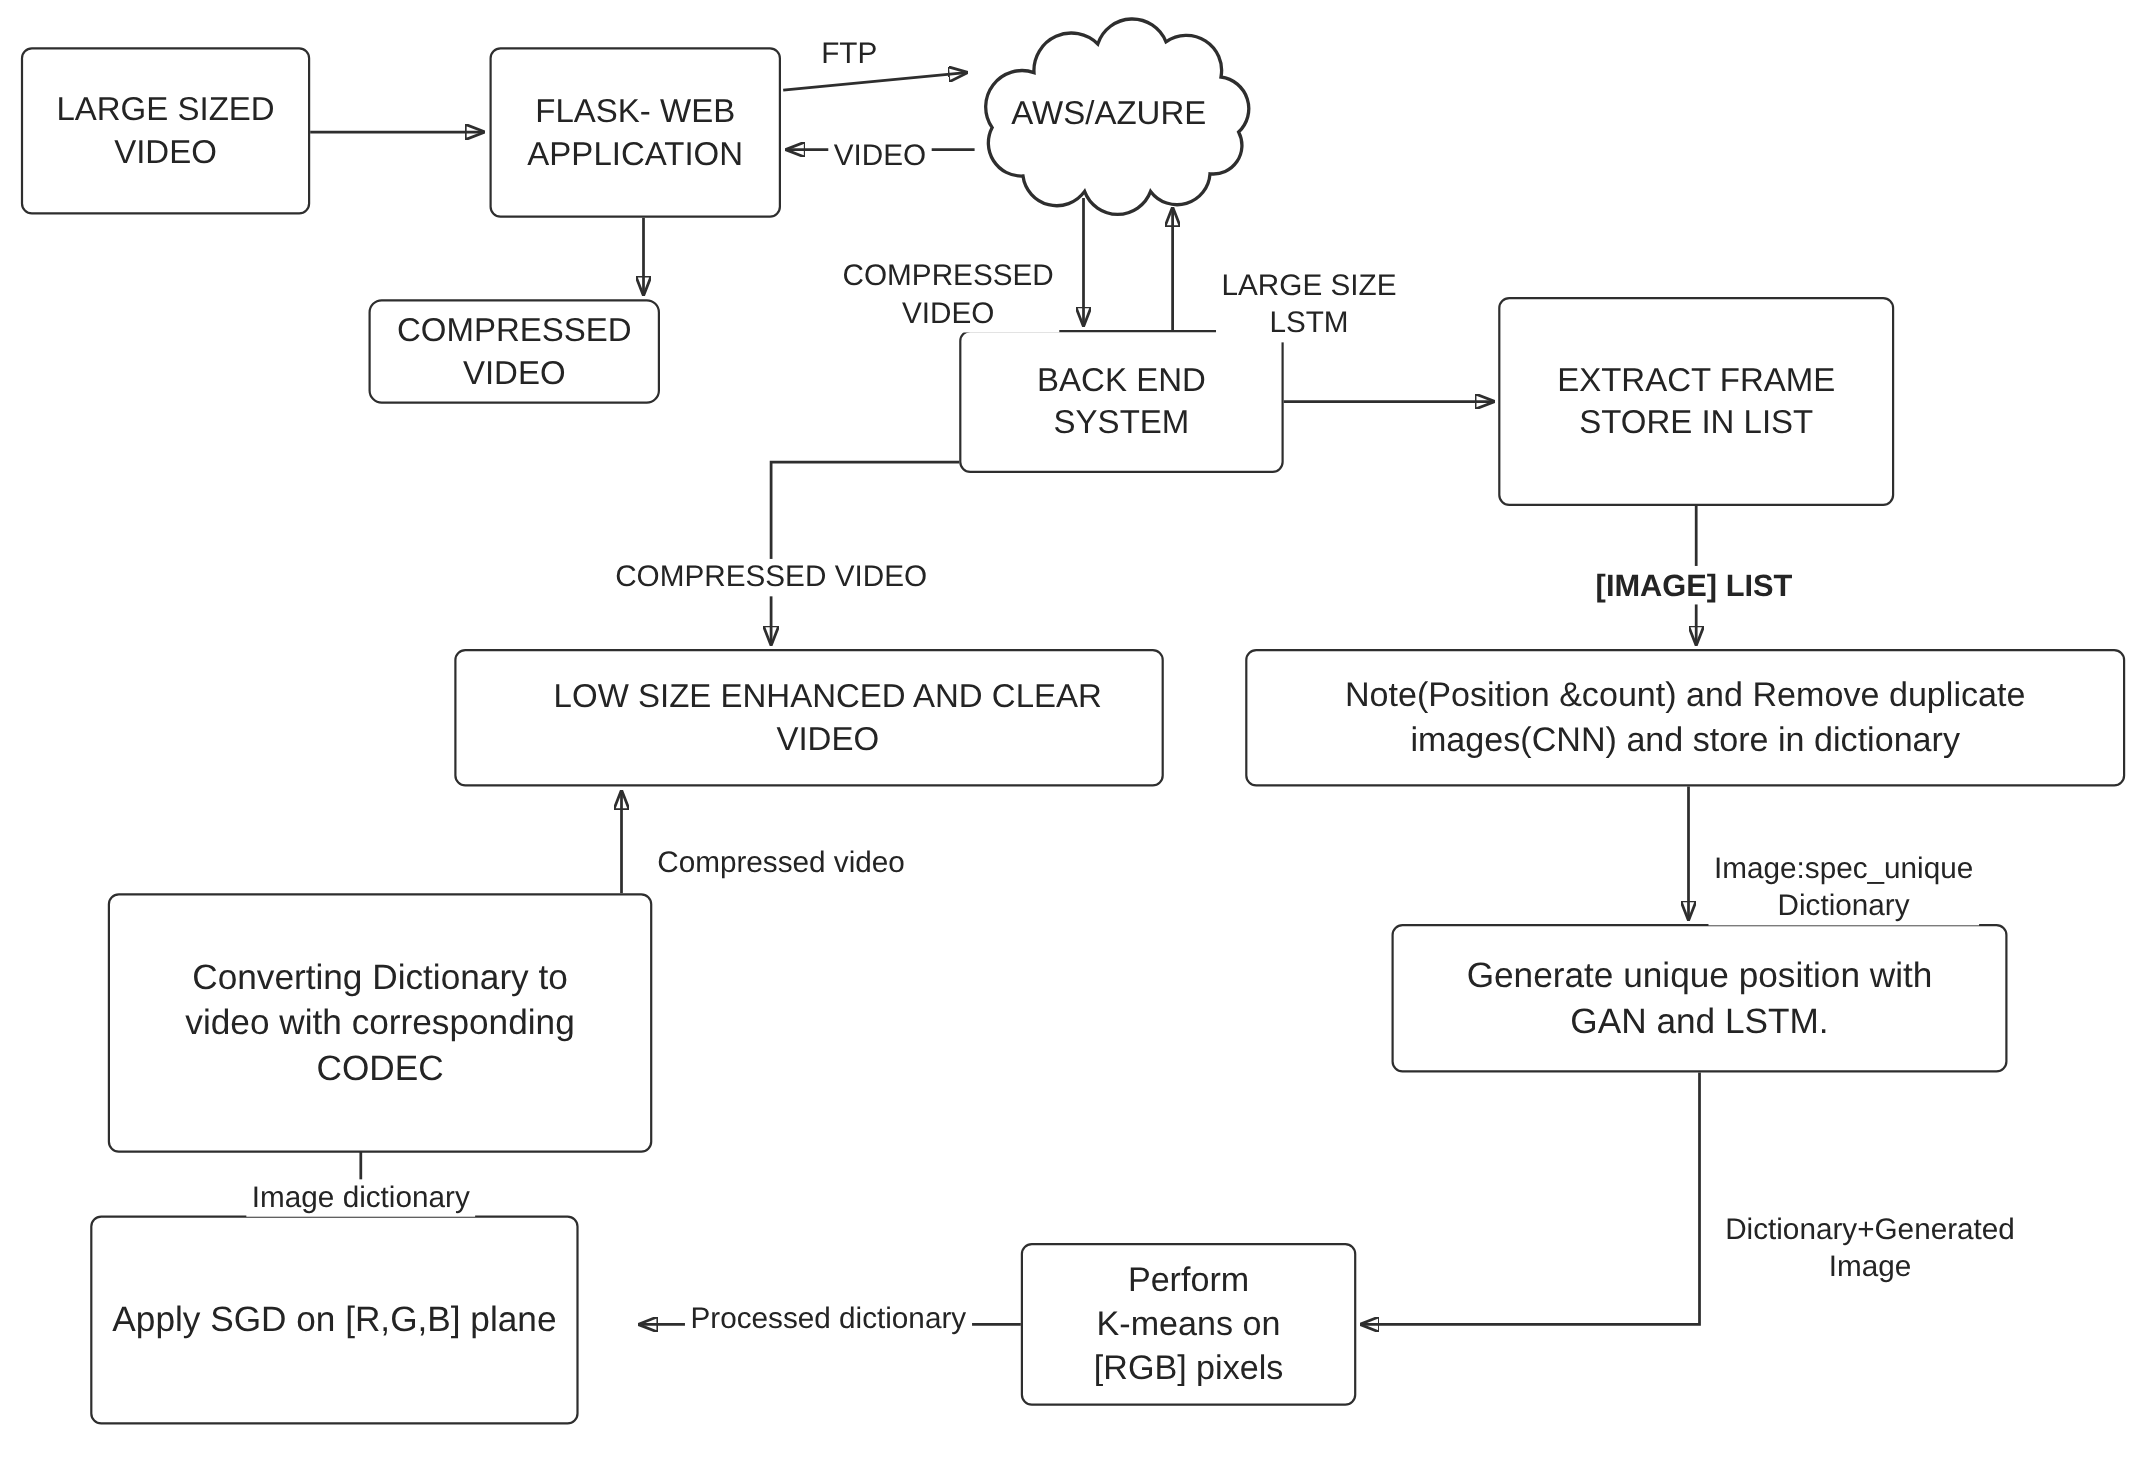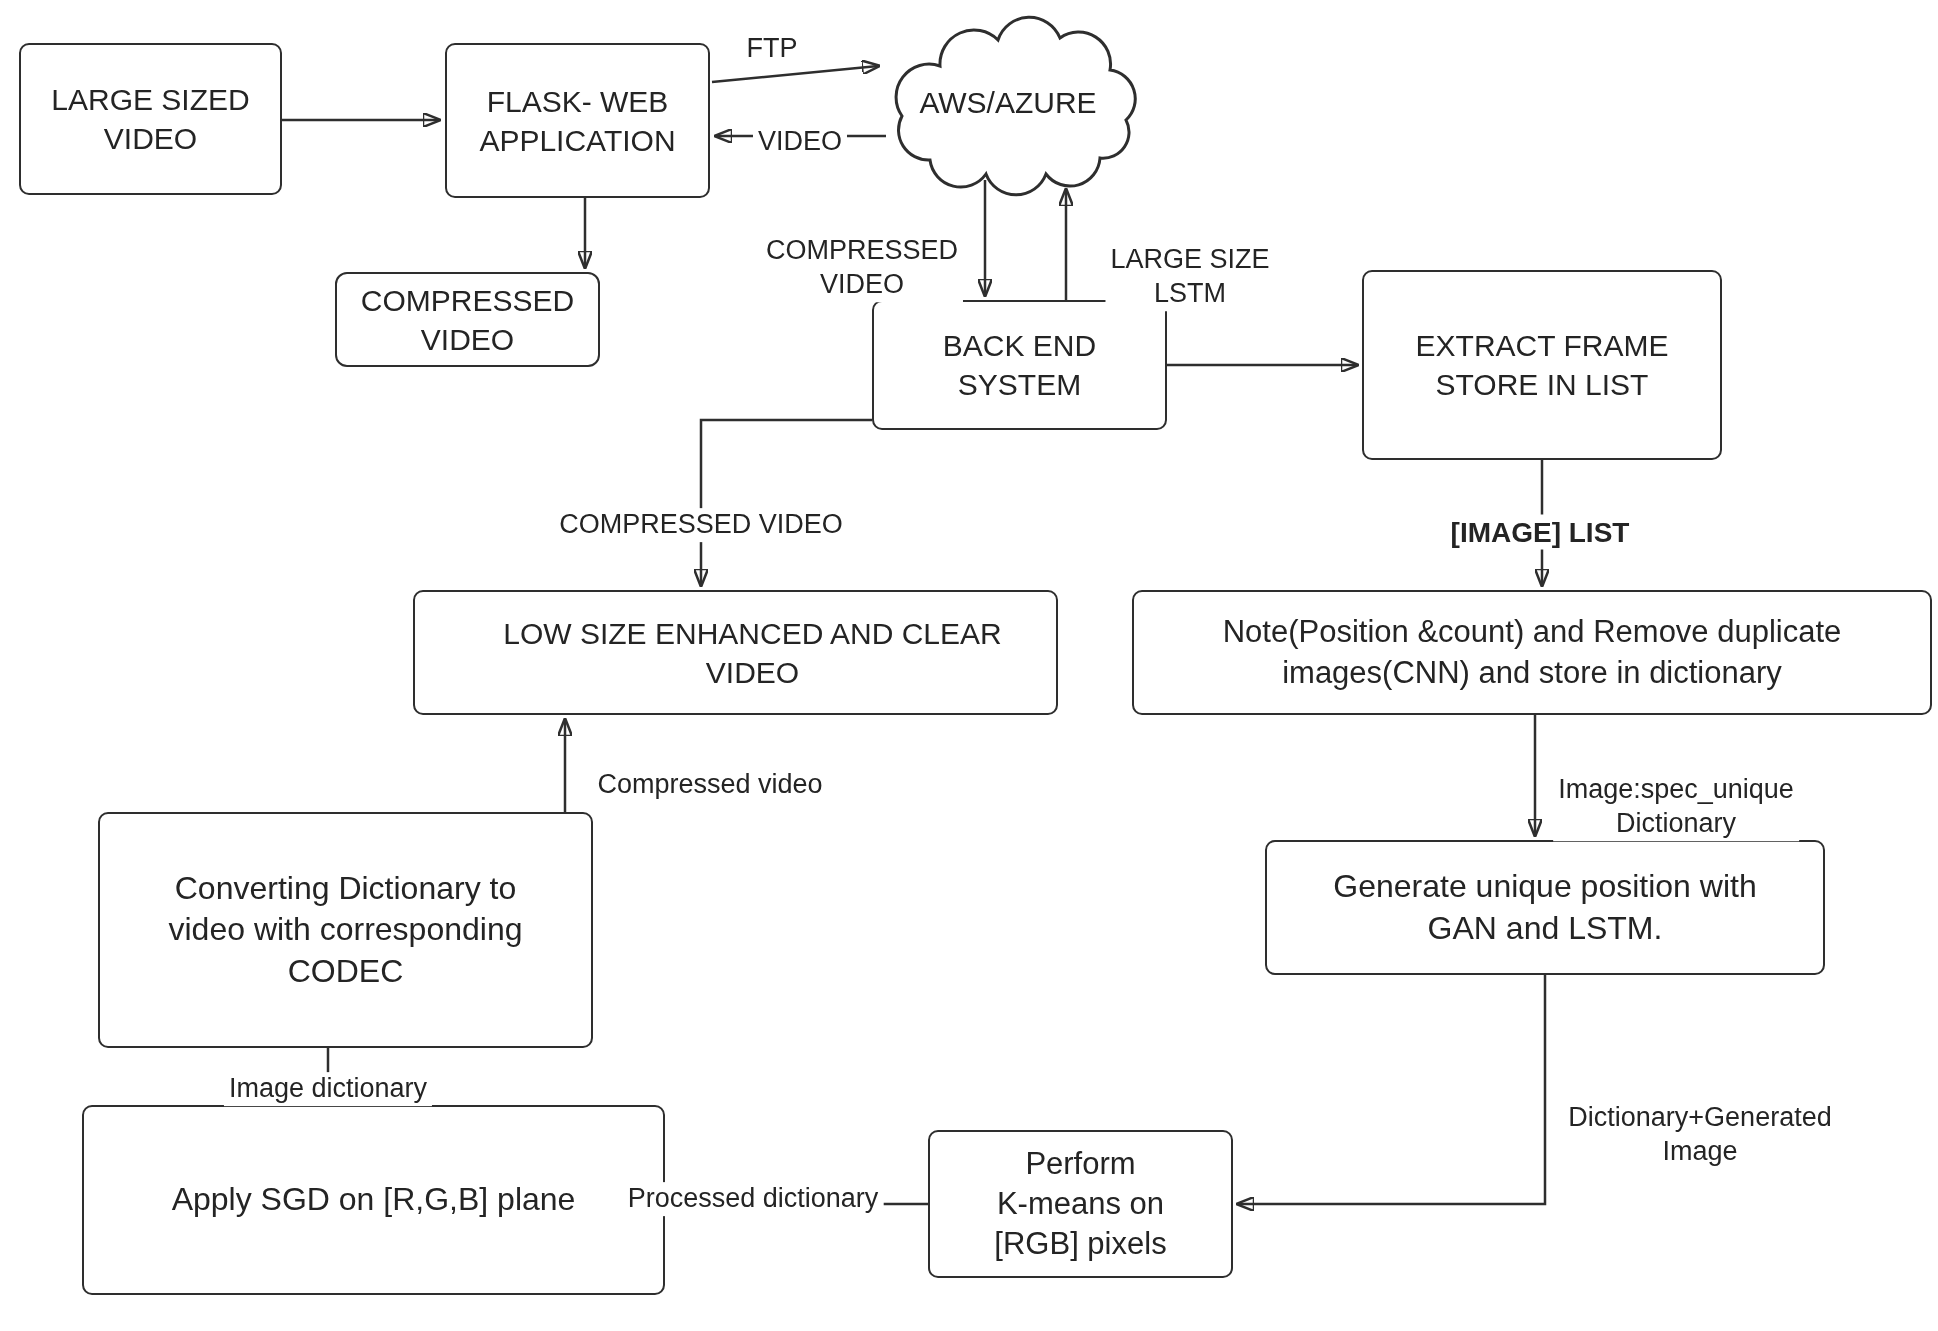--- a/index.html
+++ b/index.html
@@ -94,21 +94,21 @@
   <div class="node" style="left:1132px;top:590px;width:800px;height:125px;font-size:31px;">Note(Position &amp;count) and  Remove duplicate
 images(CNN) and store in dictionary</div>
 
   <div class="node" style="left:1265px;top:840px;width:560px;height:135px;font-size:32px;">Generate unique position with
 GAN and LSTM.</div>
 
   <div class="node" style="left:98px;top:812px;width:495px;height:236px;font-size:32px;">Converting Dictionary to
 video with corresponding
 CODEC</div>
 
-  <div class="node" style="left:82px;top:1105px;width:583px;height:190px;font-size:32px;">Apply SGD on [R,G,B] plane</div>
+  <div class="node" style="left:82px;top:1105px;width:444px;height:190px;font-size:32px;">Apply SGD on [R,G,B] plane</div>
 
   <div class="node" style="left:928px;top:1130px;width:305px;height:148px;font-size:31px;">Perform
 K-means on
 [RGB] pixels</div>
 
   <div class="elabel" style="left:772px;top:24px;">FTP</div>
 
   <div class="elabel" style="left:800px;top:117px;">VIDEO</div>
 
   <div class="elabel" style="left:862px;top:243px;">COMPRESSED

